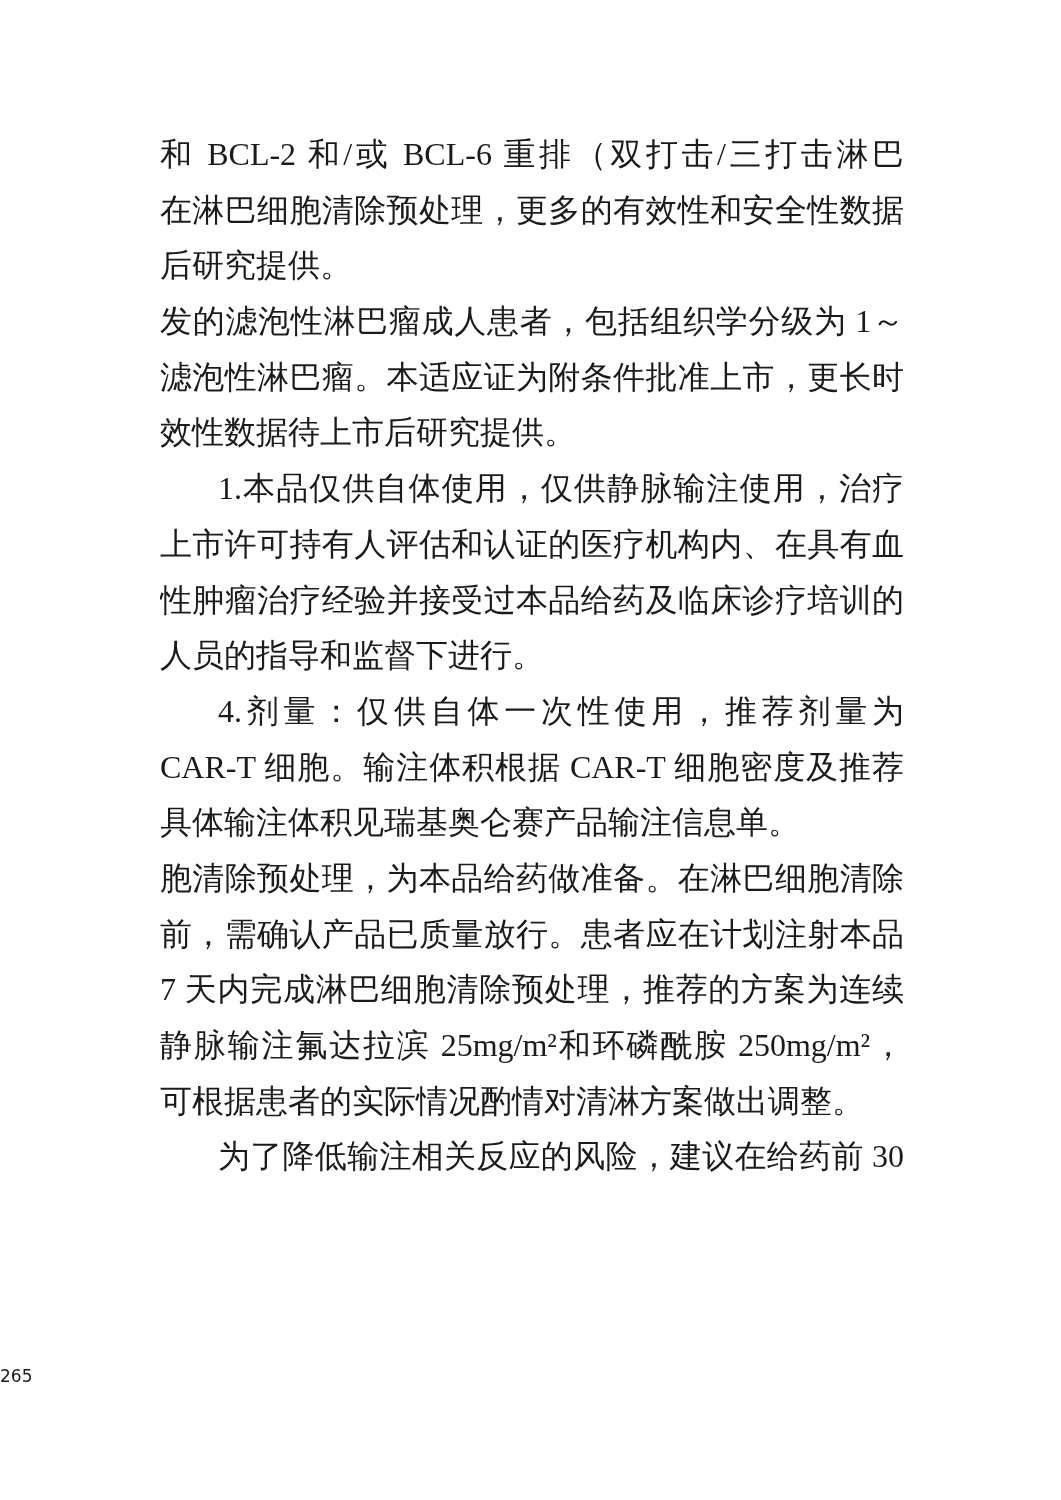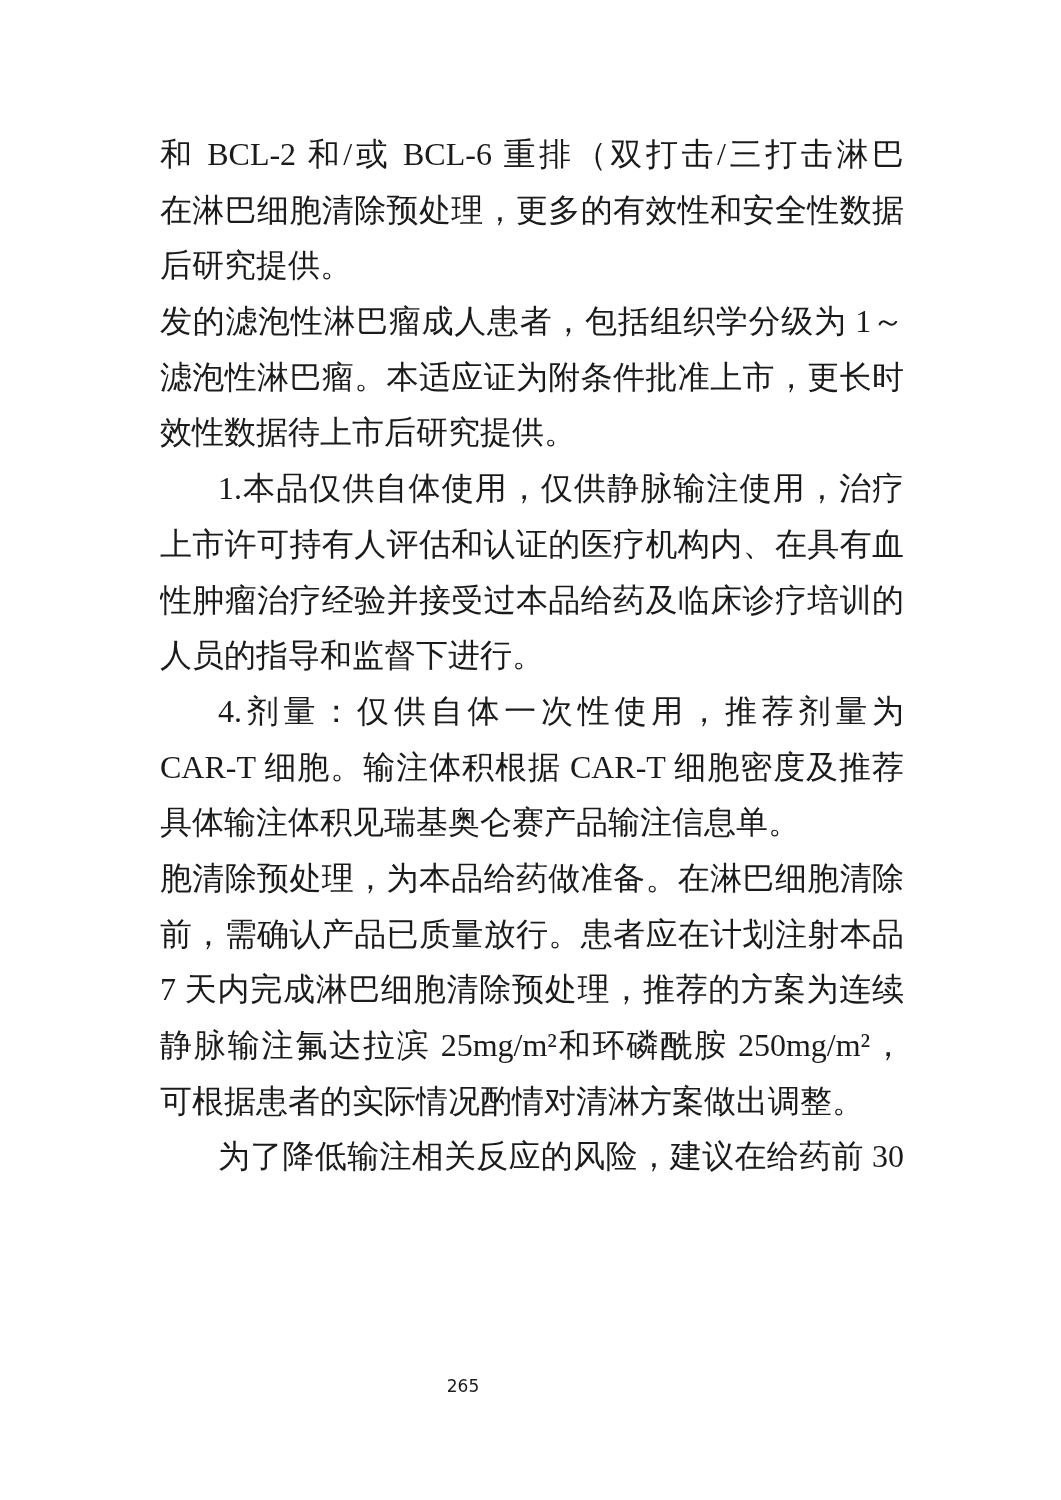--- a/index.html
+++ b/index.html
@@ -38,25 +38,23 @@
   }
   .block.heading .line {
     font-weight: 700;
     letter-spacing: 2px;
   }
   .footer {
     position: absolute;
     top: 1366px;
     left: 0;
     width: 926px;
-    text-align: center;
     font-family: "DejaVu Sans", "Liberation Sans", sans-serif;
     font-size: 17px;
     color: #1b1b1b;
-    margin-top: 10px;
   }
 </style>
 </head>
 <body>
 
 <div class="page">
   <div class="body-text">
       <div class="block paragraph">
         <div class="line">和 BCL-2 和/或 BCL-6 重排（双打击/三打击淋巴瘤）。本适</div>
         <div class="line">在淋巴细胞清除预处理，更多的有效性和安全性数据待上市</div>

